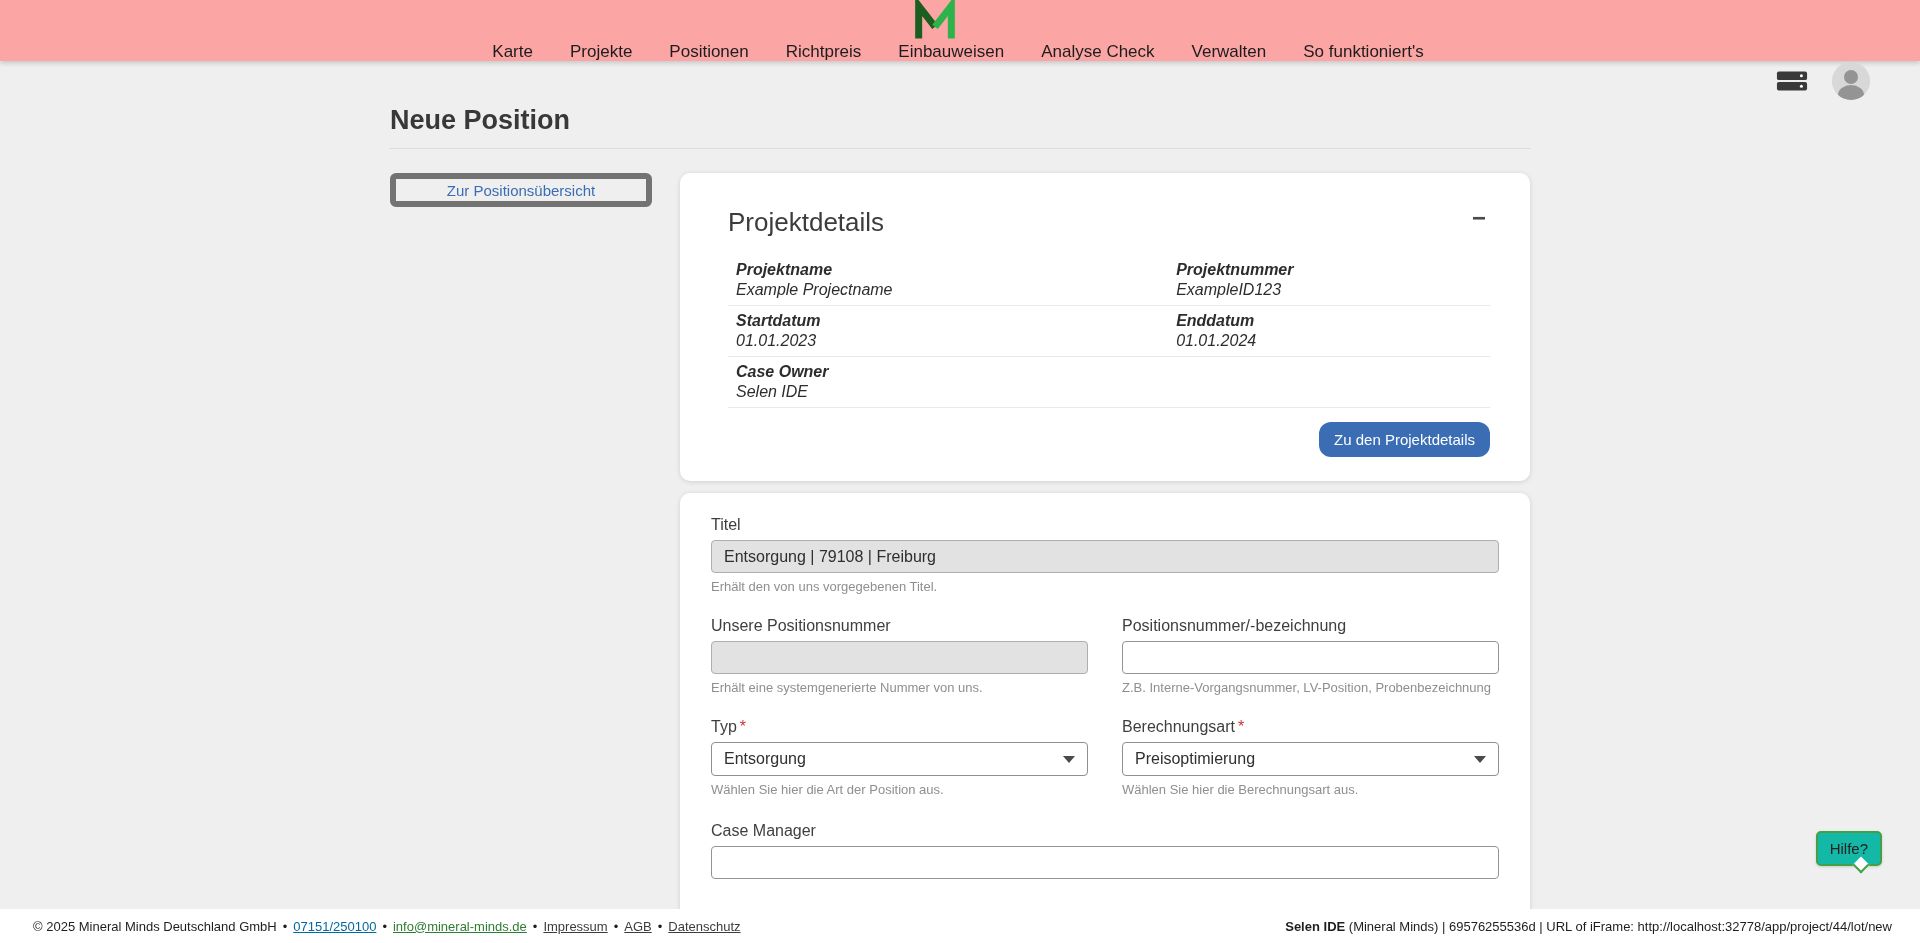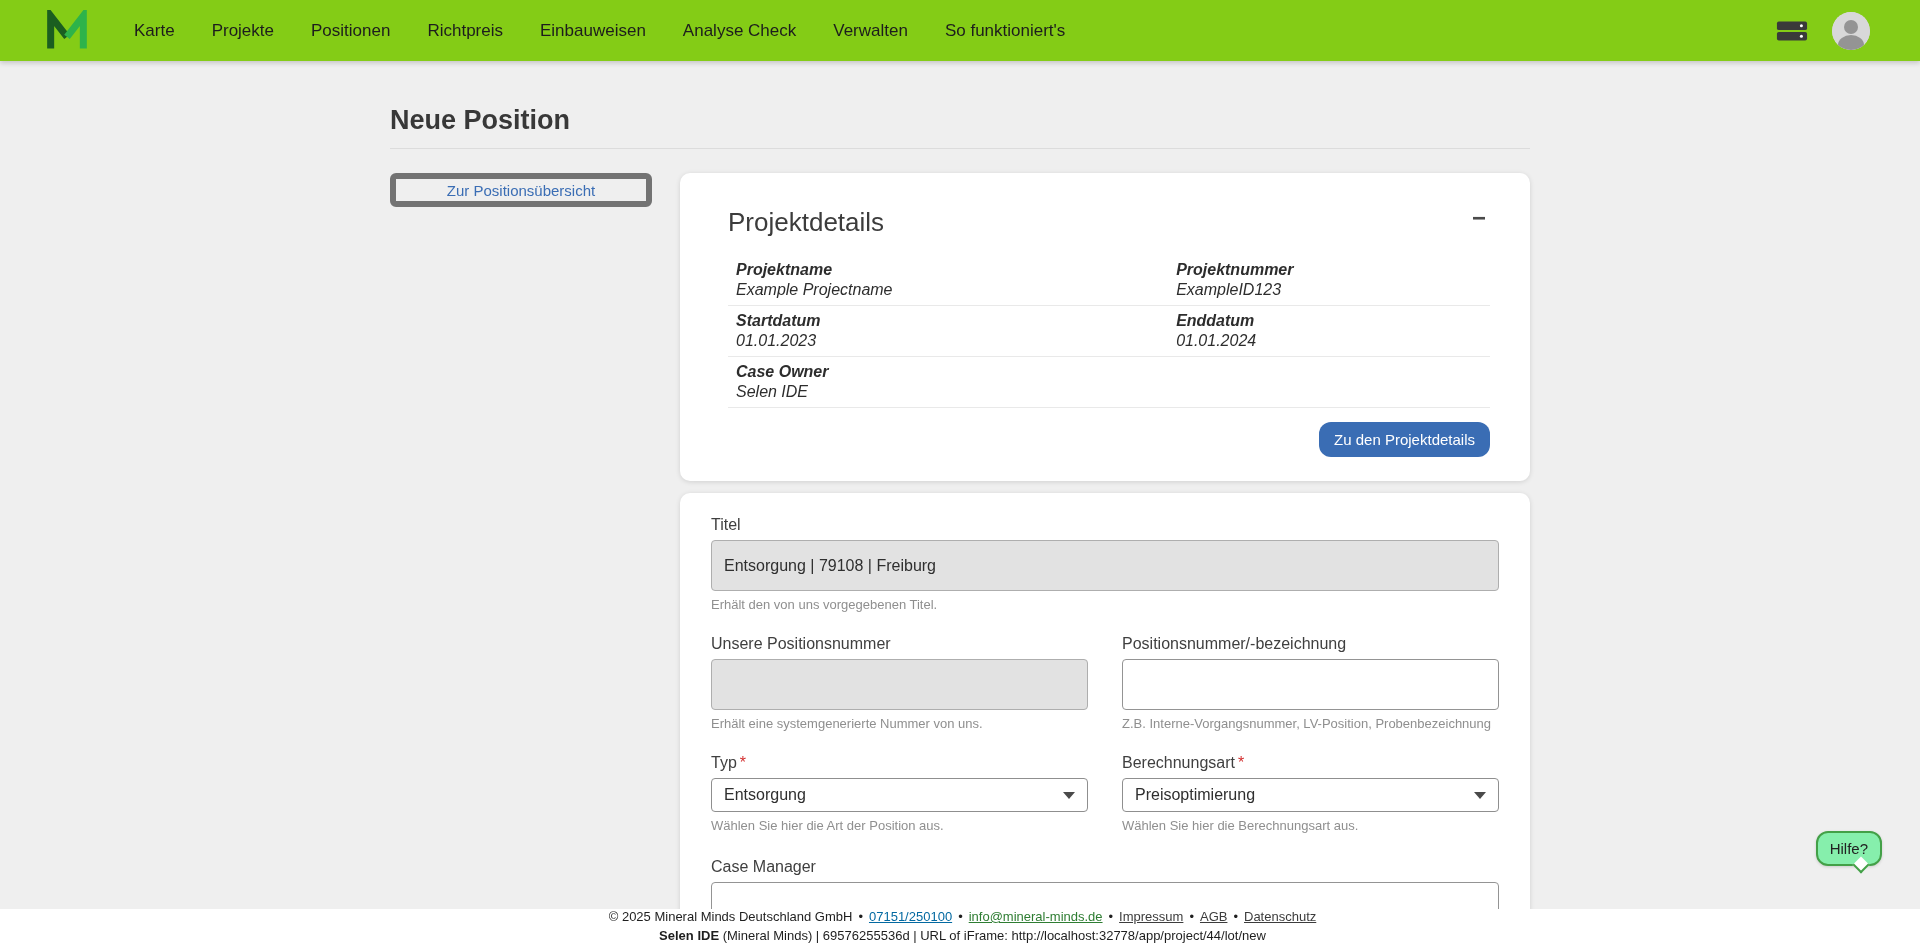--- a/index.html
+++ b/index.html
@@ -1,22 +1,22 @@
 <!DOCTYPE html>
 <html lang="de"><head>
 <meta charset="utf-8">
 <style>
   * { margin:0; padding:0; box-sizing:border-box; }
   html, body { width:1920px; height:943px; overflow:hidden; }
   body { font-family:"Liberation Sans", sans-serif; background:#efefef; color:#2f2f2f; }
 
   
-  .navbar { position:fixed; top:0; left:0; right:0; height:61px; background:#84cc16;
+  .navbar { position:fixed; top:0; left:0; right:0; height:61px; background:#fca5a5;
             display:flex; align-items:center; padding:0 50px 0 46px;
-            box-shadow:0 2px 5px rgba(0,0,0,.18); z-index:50; }
+            box-shadow:0 2px 5px rgba(0,0,0,.18); z-index:50;flex-direction:column; }
   .logo { width:42px; height:42px; margin-right:46px; cursor:pointer; display:flex; align-items:center; }
   .nav-items { display:flex; align-items:center; gap:37px; }
   .nav-item { font-size:17px; color:#1d1d1d; cursor:pointer; white-space:nowrap; }
   .nav-right { margin-left:auto; display:flex; align-items:center; gap:24px; }
   .icon-btn { cursor:pointer; display:flex; align-items:center; }
   .avatar { width:38px; height:38px; border-radius:50%; overflow:hidden; background:#d8d8d8; cursor:pointer; }
 
   
   .content { position:absolute; top:61px; bottom:34px; left:0; right:0; overflow:hidden; }
   .container { width:1140px; margin:0 auto; padding-top:44px; }
@@ -47,46 +47,46 @@
   .pd-label { font-size:16px; line-height:18px; font-weight:700; color:#2d2d2d; margin-bottom:2px; }
   .pd-value { font-size:16px; line-height:18px; color:#2d2d2d; }
   .card1-actions { display:flex; justify-content:flex-end; padding-top:14px; padding-bottom:6px; }
   .btn-primary { background:#3a6db4; color:#fff; border:none; border-radius:12px;
                  font-size:15px; padding:9px 15px; cursor:pointer; font-family:inherit; }
 
   
   .card2 { margin-top:12px; padding:22px 31px 40px 31px; min-height:440px; }
   .form-label { display:block; font-size:16px; line-height:19px; color:#3f3f3f; margin-bottom:6px; }
   .req { color:#d32f2f; margin-left:3px; }
-  .input { width:100%; height:51px; border:1px solid #949494; border-radius:4px;
+  .input { width:100%; height:33px; border:1px solid #949494; border-radius:4px;
            background:#fff; padding:0 12px; font-size:16px; color:#2f2f2f;
            font-family:inherit; outline:none; }
   .input.disabled { background:#e2e2e2; border-color:#aeaeae; }
   .help { font-size:13px; color:#8f8f8f; margin-top:6px; }
   .form-grid { display:grid; grid-template-columns:1fr 1fr; column-gap:34px; margin-top:22px; }
   .select { height:34px; border:1px solid #8f8f8f; border-radius:4px; background:#fff;
             display:flex; align-items:center; justify-content:space-between;
             padding:0 12px; font-size:16px; color:#2f2f2f; cursor:pointer; }
   .caret { width:0; height:0; border-left:6px solid transparent; border-right:6px solid transparent;
            border-top:7px solid #4a4a4a; }
   .case-manager { margin-top:24px; }
 
   
-  .help-btn { position:fixed; right:38px; bottom:77px; z-index:40; background:#86efac;
-              border:2px solid #43a047; border-radius:12px; padding:7px 12px;
+  .help-btn { position:fixed; right:38px; bottom:77px; z-index:40; background:#14b8a6;
+              border:2px solid #43a047; border-radius:5px; padding:7px 12px;
               font-size:15px; color:#222; cursor:pointer; font-family:inherit;
               box-shadow:0 1px 3px rgba(0,0,0,.15); }
   .help-btn::after { content:""; position:absolute; bottom:-7px; right:13px; width:10px; height:10px;
                      background:#fff; border-right:2px solid #43a047; border-bottom:2px solid #43a047;
                      transform:rotate(45deg); }
 
   
   .footer { position:fixed; left:0; right:0; bottom:0; height:34px; background:#fff; z-index:30;
             display:flex; align-items:center; justify-content:space-between;
-            padding:0 28px 0 33px; font-size:13px; color:#1e1e1e;flex-direction:column; }
+            padding:0 28px 0 33px; font-size:13px; color:#1e1e1e; }
   .footer-left { display:flex; align-items:center; gap:6px; white-space:nowrap; }
   .footer-right { white-space:nowrap; }
   .f-link { text-decoration:underline; cursor:pointer; color:#3c3c3c; }
   .f-link.phone { color:#0369a1; }
   .f-link.email { color:#2e7d32; }
   .bold { font-weight:700; }
 </style>
 </head>
 <body>
 

